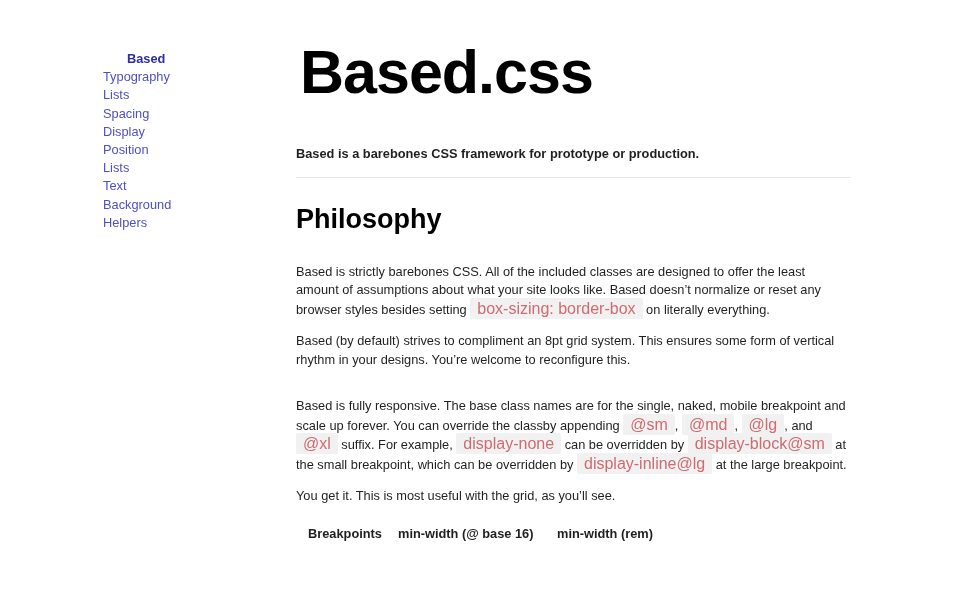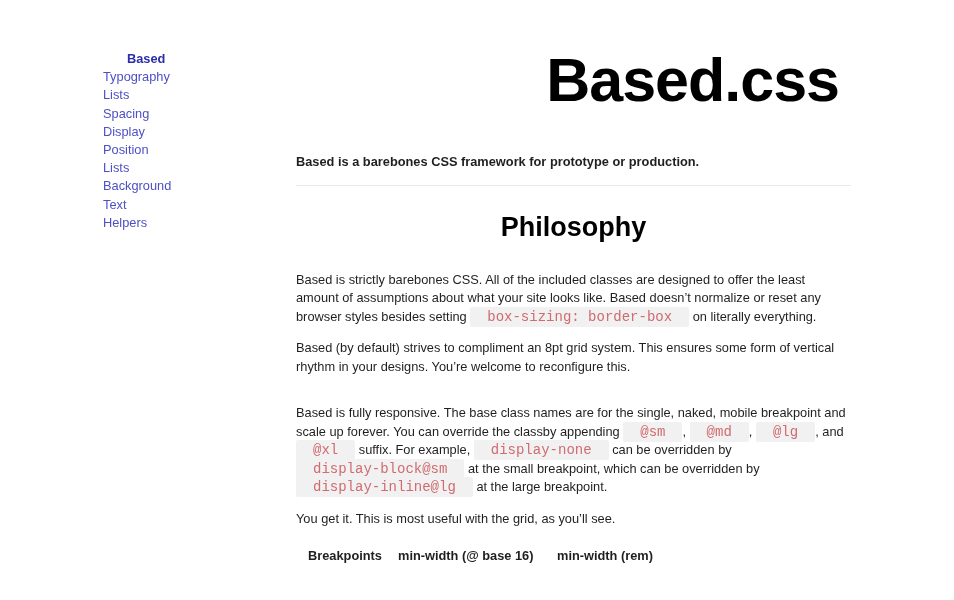--- a/index.html
+++ b/index.html
@@ -19,54 +19,54 @@
   }
   .page{display:flex;width:954px;box-sizing:border-box;padding:0 103px;}
   .sidebar{flex:0 0 193px;width:193px;padding-top:50px;}
   .sidebar a{
     display:block;font-size:12.8px;line-height:18.2px;
     color:var(--link);text-decoration:none;font-weight:400;cursor:pointer;
   }
   .sidebar a.active{font-weight:700;color:var(--link-active);margin-left:24px;}
   .main{flex:0 0 555px;width:555px;}
   h1{
-    margin:12px;padding-top:39px;font-size:61px;line-height:58px;
-    letter-spacing:-1px;font-weight:700;color:#000;text-align:right;
+    margin:4px;padding-top:39px;font-size:61px;line-height:58px;
+    letter-spacing:-1px;font-weight:700;color:#000;
   }
   p{margin:0;font-size:12.8px;line-height:18.5px;}
   p.intro{margin-top:44px;font-weight:bold;}
   hr{border:none;border-top:1px solid var(--rule);margin:13px 0 0;height:0;}
-  h2{margin:25px 0 0;font-size:27px;line-height:32px;font-weight:700;color:#000;text-align:center;}
+  h2{margin:25px 0 0;font-size:27px;line-height:32px;font-weight:700;color:#000;}
   p.body{margin-top:28px;}
   p.body + p.body{margin-top:13px;}
   code.chip{
-    font-family:Liberation Mono, monospace;
-    font-size:14px;background:var(--code-bg);color:var(--code-text);
-    padding:2px 17px;border-radius:2px;white-space:nowrap;
+    font-family:Liberation Sans, sans-serif;
+    font-size:16px;background:var(--code-bg);color:var(--code-text);
+    padding:2px 7px;border-radius:2px;white-space:nowrap;
   }
   .th-row{display:flex;margin-top:18px;font-weight:700;font-size:12.8px;line-height:16px;}
   .th-row .th{box-sizing:border-box;padding-top:2px;white-space:nowrap;}
   .th1{width:102px;padding-left:12px;}
   .th2{width:159px;}
 </style>
 </head>
 <body>
 
 <div class="page">
 
   <nav class="sidebar">
     <a class="active">Based</a>
     <a>Typography</a>
     <a>Lists</a>
     <a>Spacing</a>
     <a>Display</a>
     <a>Position</a>
     <a>Lists</a>
+    <a>Text</a>
     <a>Background</a>
-    <a>Text</a>
     <a>Helpers</a>
   </nav>
 
   <main class="main">
     <h1>Based.css</h1>
 
     <p class="intro">Based is a barebones CSS framework for prototype or production.</p>
 
     <hr>
 

